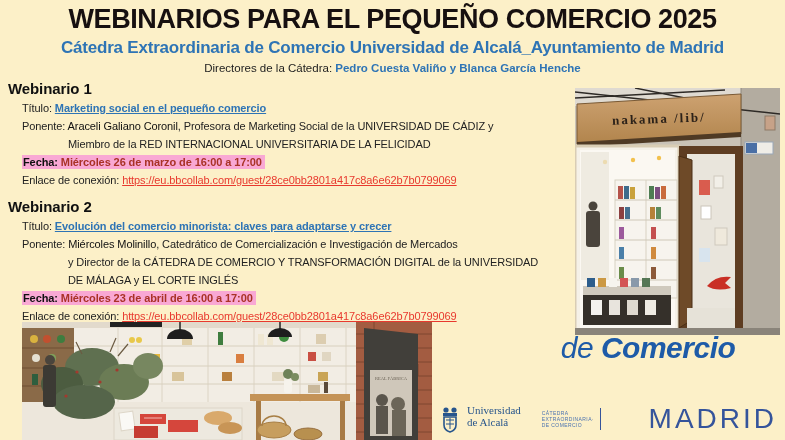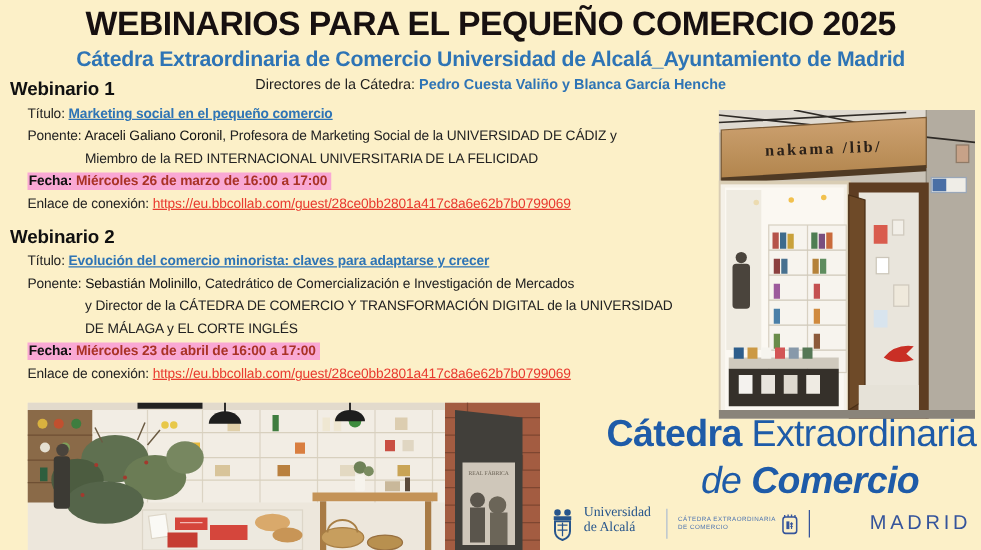--- a/index.html
+++ b/index.html
@@ -10,21 +10,21 @@
   }
   
   .title{position:absolute;top:4px;left:0;width:785px;text-align:center;
     font-size:27px;font-weight:800;color:#171010;letter-spacing:-0.4px;white-space:nowrap;}
   .subtitle{position:absolute;top:38px;left:0;width:785px;text-align:center;
     font-size:17px;font-weight:700;color:#2E74B5;letter-spacing:-0.2px;white-space:nowrap;}
   .directors{position:absolute;top:62px;left:0;width:785px;text-align:center;
     font-size:11.5px;color:#1d1d1d;white-space:nowrap;}
   .directors .names{font-weight:700;color:#2E74B5;}
   
-  .content{position:absolute;left:8px;top:62px;width:600px;
+  .content{position:absolute;left:8px;top:79px;width:600px;
     font-size:11px;letter-spacing:-0.1px;color:#222;}
   .wh{font-size:15px;font-weight:700;color:#101010;line-height:20px;}
   .wh2{margin-top:8px;}
   .line{line-height:18px;padding-left:14px;white-space:nowrap;}
   .cont{padding-left:60px;}
   .blue-link{color:#2E74B5;font-weight:700;text-decoration:underline;cursor:pointer;margin-top:48px;}
   .pname{font-weight:400;color:#101010;}
   .hl{background:#f9a8d4;padding:1px 3px 1px 1px;}
   .hl .flab{font-weight:700;color:#101010;}
   .hl .fval{font-weight:700;color:#A93226;}
@@ -34,21 +34,21 @@
   .b1{font-size:30px;line-height:37px;text-align:right;white-space:nowrap;letter-spacing:-0.5px;padding-right:4px;}
   .b2{font-size:30px;line-height:37px;text-align:center;white-space:nowrap;letter-spacing:-0.5px;padding-left:74px;font-style:italic;}
   .bold{font-weight:700;}
   .logos{position:absolute;left:437px;top:402px;width:344px;height:34px;display:flex;align-items:center;}
   .uah{display:flex;align-items:flex-start;}
   .uah-text{font-family:"Liberation Serif",serif;font-size:11px;line-height:11.5px;color:#27558C;margin-left:4px;}
   .vdiv{width:1px;height:24px;background:#AEBDD0;margin:0 9px 0 12px;}
   .small-caps{font-size:5px;color:#4A72B0;letter-spacing:0.4px;width:120px;line-height:6px;}
   .spacer{flex:1;}
   .madrid-bar{width:2px;height:22px;background:#35549B;margin:0 8px;}
-  .madrid{font-size:16px;color:#35549B;letter-spacing:3px;font-weight:500;margin-right:4px;margin-left:40px;}
+  .madrid{font-size:28px;color:#35549B;letter-spacing:3px;font-weight:500;margin-right:4px;margin-left:40px;}
   
   .photo{position:absolute;display:block;}
   #storefront{left:575px;top:88px;}
   #interior{left:22px;top:322px;}
 </style>
 </head>
 <body>
 
 <div class="canvas">
 
@@ -60,21 +60,21 @@
 
     <div class="wh">Webinario 1</div>
     <div class="line"><span>Título: </span><a class="blue-link">Marketing social en el pequeño comercio</a></div>
     <div class="line"><span>Ponente: </span><span class="pname">Araceli Galiano Coronil</span><span>, Profesora de Marketing Social de la UNIVERSIDAD DE CÁDIZ y</span></div>
     <div class="line cont">Miembro de la RED INTERNACIONAL UNIVERSITARIA DE LA FELICIDAD</div>
     <div class="line"><span class="hl"><span class="flab">Fecha: </span><span class="fval">Miércoles 26 de marzo de 16:00 a 17:00</span></span></div>
     <div class="line"><span>Enlace de conexión: </span><a class="url">https://eu.bbcollab.com/guest/28ce0bb2801a417c8a6e62b7b0799069</a></div>
 
     <div class="wh wh2">Webinario 2</div>
     <div class="line"><span>Título: </span><a class="blue-link">Evolución del comercio minorista: claves para adaptarse y crecer</a></div>
-    <div class="line"><span>Ponente: </span><span class="pname">Sebastián Molinillo</span><span>, Catedrático de Comercialización e Investigación de Mercados</span></div>
+    <div class="line"><span>Ponente: </span><span class="pname">Miércoles Molinillo</span><span>, Catedrático de Comercialización e Investigación de Mercados</span></div>
     <div class="line cont">y Director de la CÁTEDRA DE COMERCIO Y TRANSFORMACIÓN DIGITAL de la UNIVERSIDAD</div>
     <div class="line cont">DE MÁLAGA y EL CORTE INGLÉS</div>
     <div class="line"><span class="hl"><span class="flab">Fecha: </span><span class="fval">Miércoles 23 de abril de 16:00 a 17:00</span></span></div>
     <div class="line"><span>Enlace de conexión: </span><a class="url">https://eu.bbcollab.com/guest/28ce0bb2801a417c8a6e62b7b0799069</a></div>
   </div>
 
   <svg id="storefront" class="photo" width="205" height="247" viewBox="0 0 205 247">
     <defs>
       <linearGradient id="wood" x1="0" y1="0" x2="0" y2="1">
         <stop offset="0" stop-color="#CDA271"></stop>
@@ -281,21 +281,20 @@
       <rect x="348" y="48" width="42" height="66" fill="#CFC7BA"></rect>
       <text x="369" y="58" text-anchor="middle" font-size="4.5" fill="#6B6356" font-family="Liberation Serif,serif">REAL FÁBRICA</text>
       <circle cx="360" cy="78" r="6" fill="#5A554C"></circle>
         <circle cx="376" cy="82" r="7" fill="#6B6558"></circle>
       <rect x="354" y="84" width="12" height="28" fill="#5A554C"></rect>
         <rect x="370" y="88" width="14" height="26" fill="#6B6558"></rect>
     </g>
   </svg>
 
   <div class="branding">
-    <div class="b1"><span class="bold">Cátedra</span><span> Extraordinaria</span></div>
     <div class="b2"><span>de </span><span class="bold">Comercio</span></div>
   </div>
 
   <div class="logos">
     <div class="uah">
       <svg width="26" height="28" viewBox="0 0 26 28">
         <circle cx="9" cy="5" r="2.6" fill="#27558C"></circle>
         <circle cx="17" cy="5" r="2.6" fill="#27558C"></circle>
         <path d="M6,8 L20,8 L20,11 L6,11 z" fill="#27558C"></path>
         <path d="M7,12 L19,12 L19,20 Q19,25 13,27 Q7,25 7,20 z" fill="none" stroke="#27558C" stroke-width="1.6"></path>

